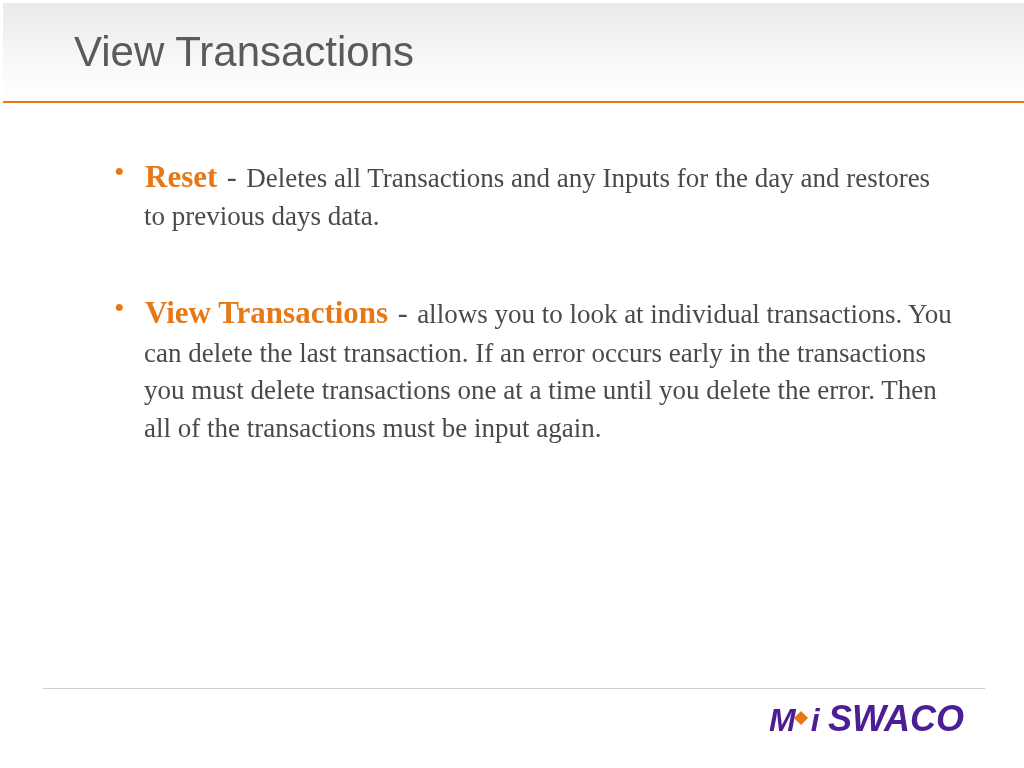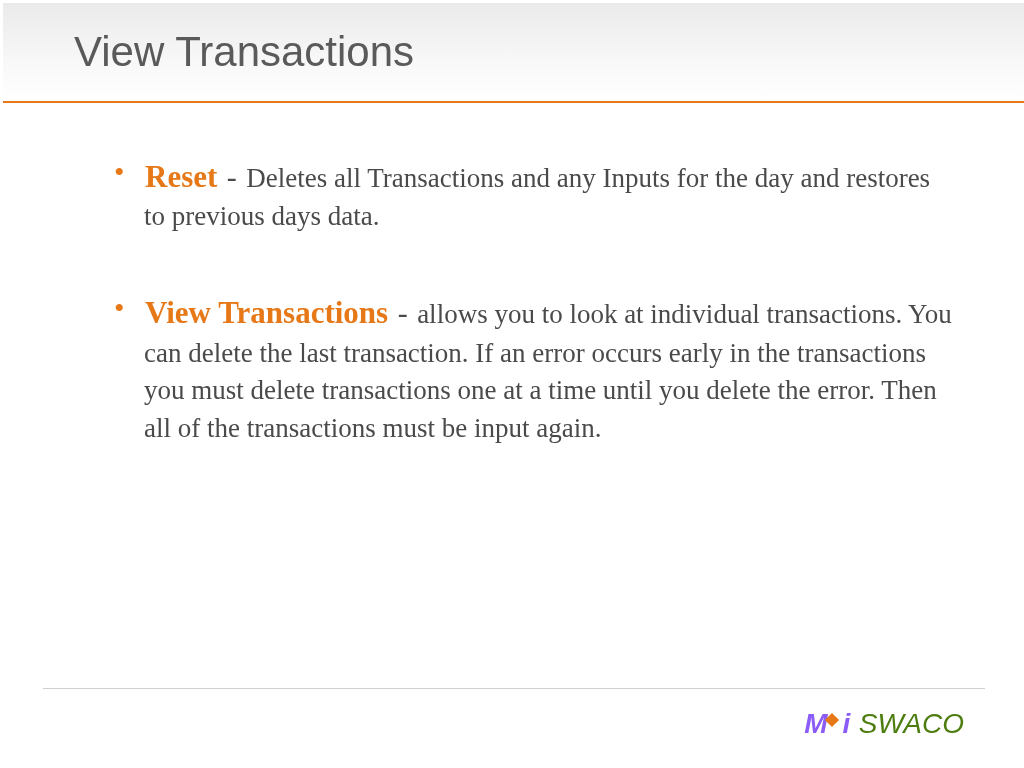--- a/index.html
+++ b/index.html
@@ -65,31 +65,31 @@
   }
   .logo {
     position: absolute;
     right: 60px;
     bottom: 28px;
     display: flex;
     align-items: baseline;
     font-family: Arial, Helvetica, sans-serif;
   }
   .logo-mi {
-    font-size: 28px;
+    font-size: 32px;
     font-weight: 900;
     font-style: italic;
-    color: #8b5cf6;
+    color: #4c1d95;
     letter-spacing: -1px;
   }
   .logo-swaco {
-    font-size: 28px;
-    font-weight: 400;
+    font-size: 36px;
+    font-weight: 700;
     font-style: italic;
-    color: #4d7c0f;
+    color: #4c1d95;
     letter-spacing: 0px;
   }
   .logo-diamond {
     width: 10px;
     height: 10px;
     background: #e67817;
     transform: rotate(45deg);
     margin: 0 4px 0 0;
     display: inline-block;
     position: relative;

